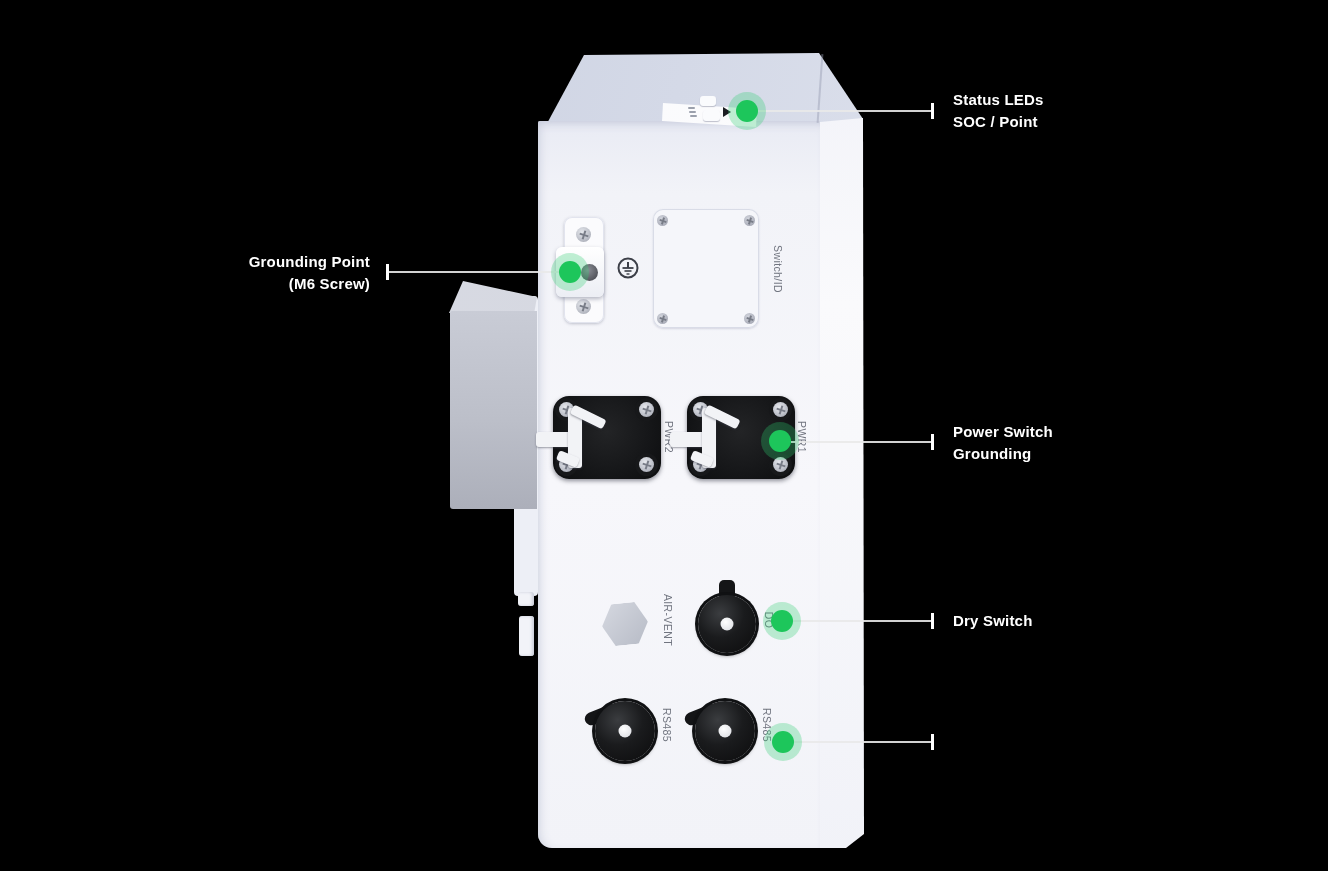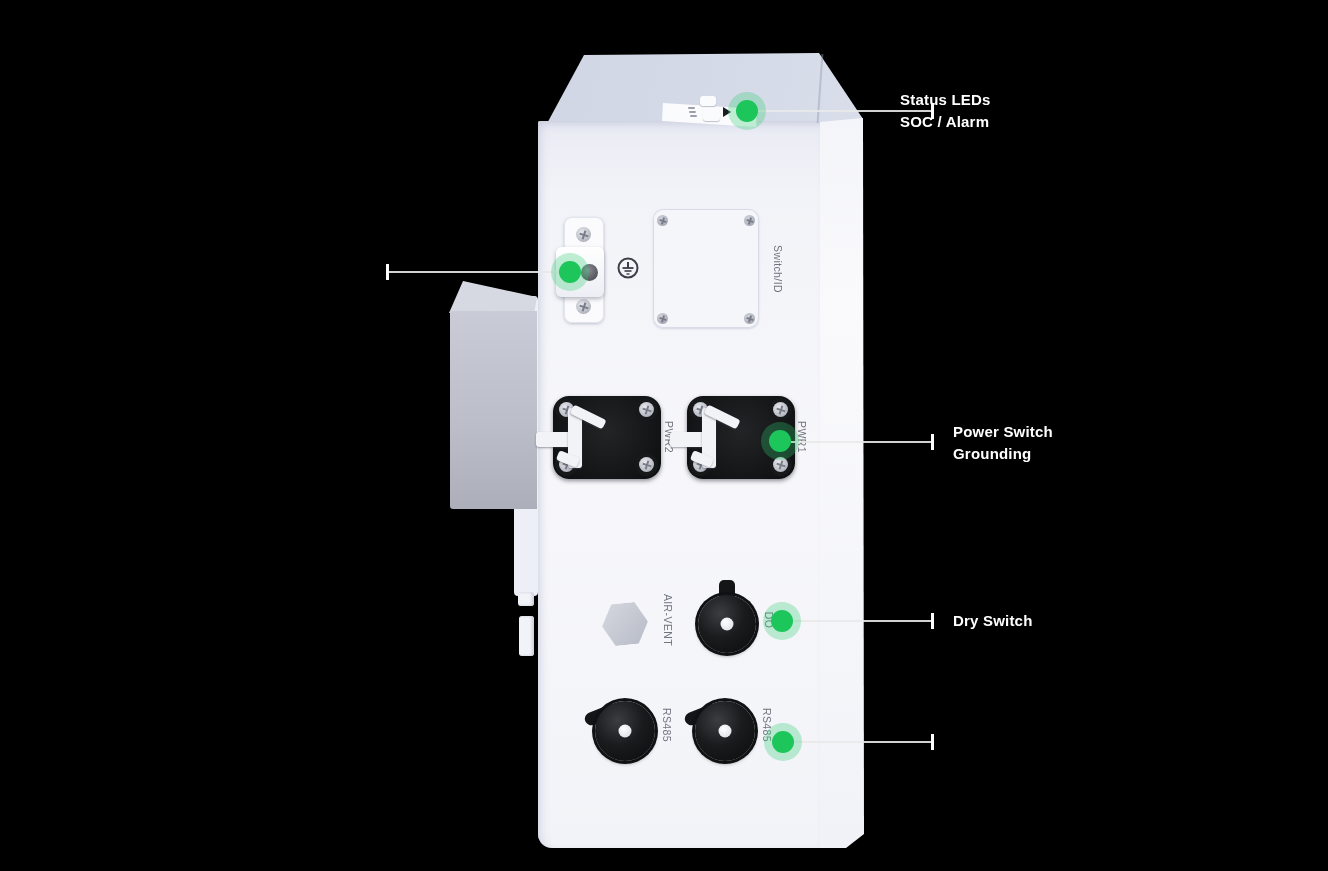--- a/index.html
+++ b/index.html
@@ -166,28 +166,32 @@
   <div class="ledclip" style="left:700px;top:96px;width:16px;height:10px;"></div>
   <div class="ledclip" style="left:703px;top:110px;width:17px;height:11px;"></div>
   <div class="ledmark" style="left:688px;top:107px;width:7px;height:2px;"></div>
   <div class="ledmark" style="left:689px;top:111px;width:7px;height:2px;"></div>
   <div class="ledmark" style="left:690px;top:115px;width:7px;height:2px;"></div>
   <div class="ledtri" style="left:723px;top:107px;"></div>
 
   <div class="cline" style="left:758px;top:110px;width:174px;"></div>
   <div class="tick" style="left:931px;top:103px;"></div>
   <div class="gdot" style="left:736px;top:100px;"></div>
-  <div class="lbl" style="left:900px;top:89px;">
+  <div class="lbl" style="left:953px;top:89px;">
     <div>Status LEDs</div>
-    <div>SOC / Alarm</div>
+    <div>SOC / Point</div>
   </div>
 
   <div class="cline" style="left:389px;top:271px;width:173px;"></div>
   <div class="tick" style="left:386px;top:264px;"></div>
   <div class="gdot" style="left:559px;top:261px;"></div>
+  <div class="lbl right-align" style="right:958px;top:251px;">
+    <div>Grounding Point</div>
+    <div>(M6 Screw)</div>
+  </div>
 
   <div class="cline" style="left:791px;top:441px;width:141px;"></div>
   <div class="tick" style="left:931px;top:434px;"></div>
   <div class="gdot" style="left:769px;top:430px;"></div>
   <div class="lbl" style="left:953px;top:421px;">
     <div>Power Switch</div>
     <div>Grounding</div>
   </div>
 
   <div class="cline" style="left:793px;top:620px;width:139px;"></div>

